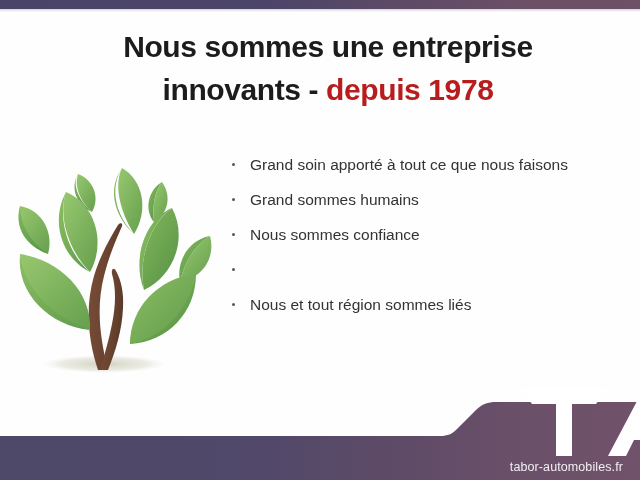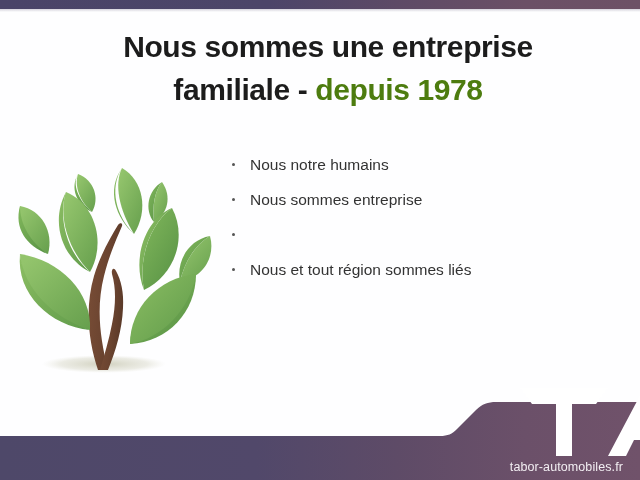--- a/index.html
+++ b/index.html
@@ -50,21 +50,21 @@
     width: 640px;
     text-align: center;
     font-size: 30px;
     font-weight: bold;
     line-height: 1.42;
     letter-spacing: -0.4px;
     color: #1c1c1c;
     margin-left: 8px;
   }
   .headline .accent {
-    color: #4d7c0f;
+    color: #b91c1c;
   }
 
   
   .bullets {
     position: absolute;
     left: 228px;
     top: 147px;
     width: 400px;
     margin: 0;
     padding: 0;
@@ -138,21 +138,21 @@
 </head>
 <body>
 
 <div class="slide">
 
   <div class="top-bar"></div>
   <div class="top-bar-shade"></div>
 
   <div class="headline">
     <div>Nous sommes une entreprise</div>
-    <div><span>familiale - </span><span class="accent">depuis 1978</span></div>
+    <div><span>innovants - </span><span class="accent">depuis 1978</span></div>
   </div>
 
   <div class="tree">
     <svg viewBox="0 0 206 236" width="206" height="236" xmlns="http://www.w3.org/2000/svg" aria-hidden="true">
       <defs>
         <linearGradient id="lf1" x1="0" y1="0" x2="1" y2="1">
           <stop offset="0%" stop-color="#8cbe63"></stop>
             <stop offset="100%" stop-color="#5f9a4a"></stop>
         </linearGradient>
         <linearGradient id="lf2" x1="0" y1="0" x2="0.8" y2="1">
@@ -212,25 +212,29 @@
       <path fill="url(#lf1)" d="M8 102 C 4 142, 38 174, 78 178 C 42 166, 12 138, 8 102 Z"></path>
 
       <path fill="url(#lf2)" d="M184 122 C 184 160, 156 190, 118 192 C 120 156, 148 128, 184 122 Z"></path>
       <path fill="url(#lf1)" d="M184 122 C 146 126, 118 156, 118 192 C 150 186, 178 158, 184 122 Z"></path>
     </svg>
   </div>
 
   <ul class="bullets">
     <li>
       <span class="dot"></span>
-      <span>Nous notre humains</span>
-    </li>
-    <li>
-      <span class="dot"></span>
-      <span>Nous sommes entreprise</span>
+      <span>Grand soin apporté à tout ce que nous faisons</span>
+    </li>
+    <li>
+      <span class="dot"></span>
+      <span>Grand sommes humains</span>
+    </li>
+    <li>
+      <span class="dot"></span>
+      <span>Nous sommes confiance</span>
     </li>
     <li>
       <span class="dot"></span>
     </li>
     <li>
       <span class="dot"></span>
       <span>Nous et tout région sommes liés</span>
     </li>
   </ul>
 

